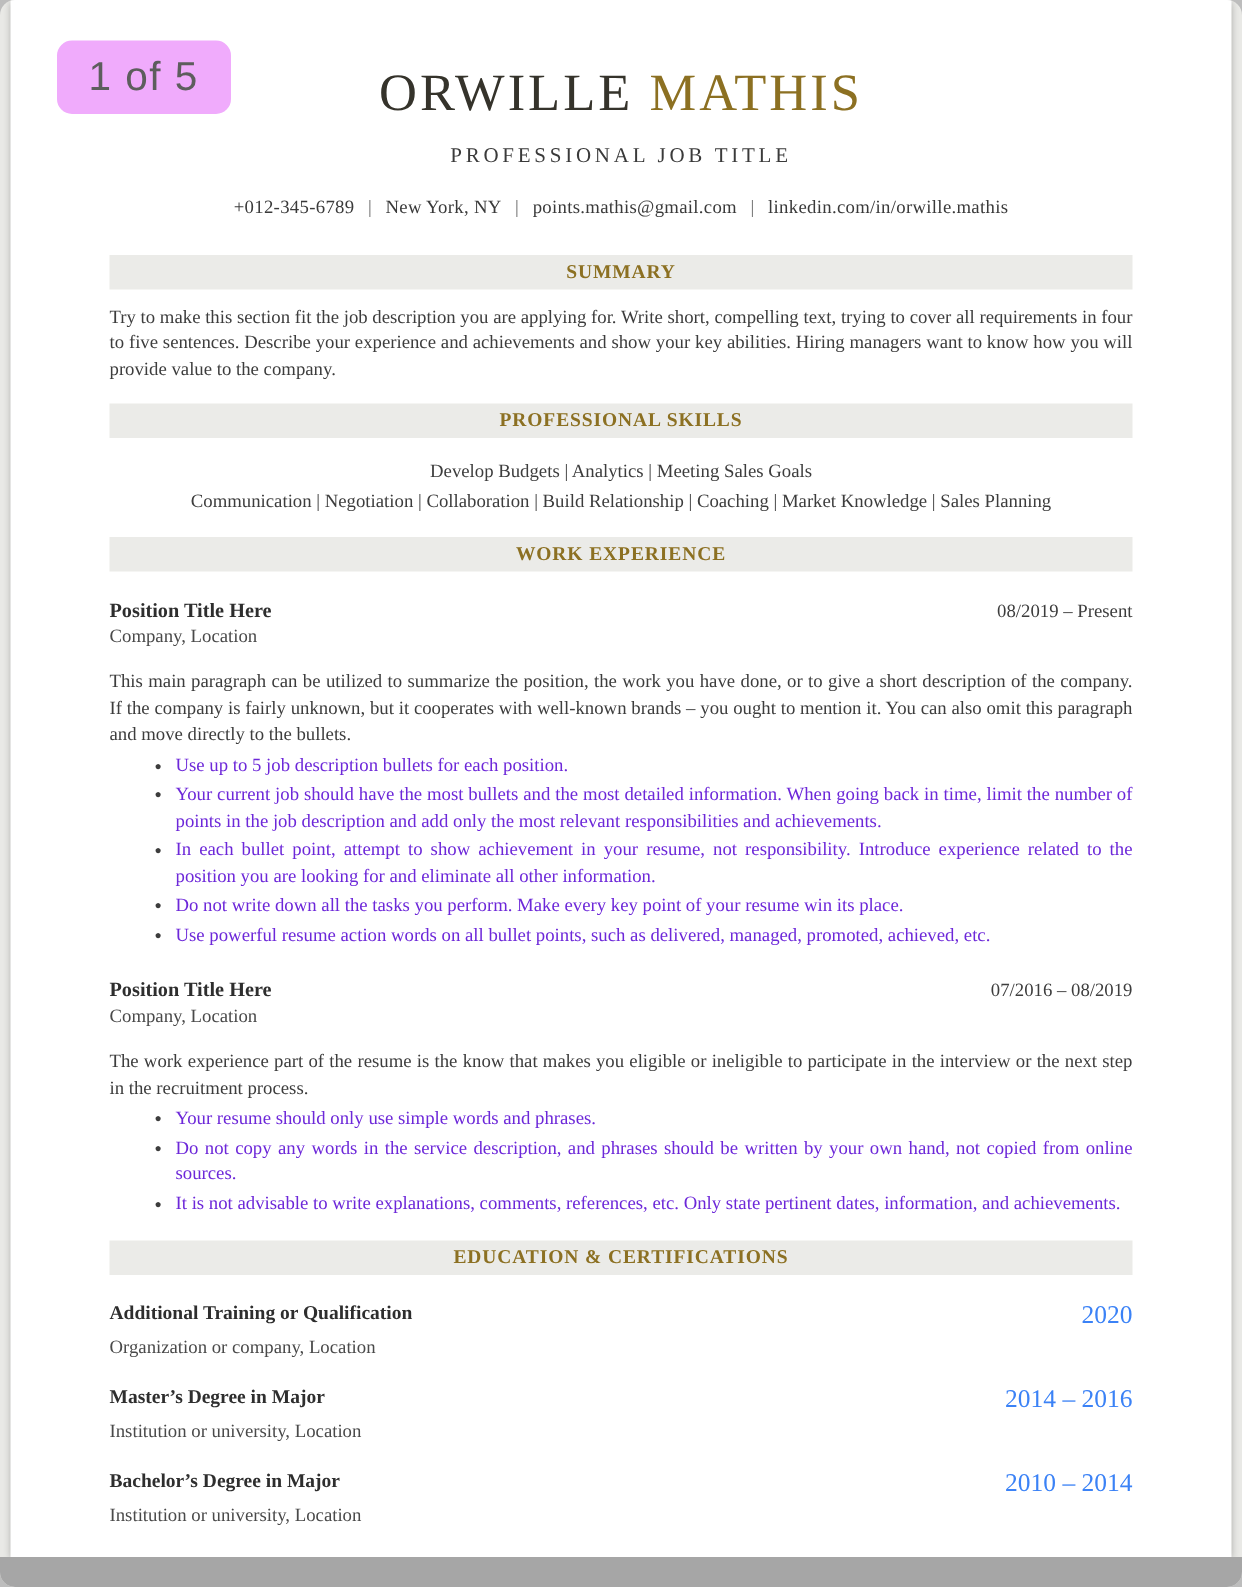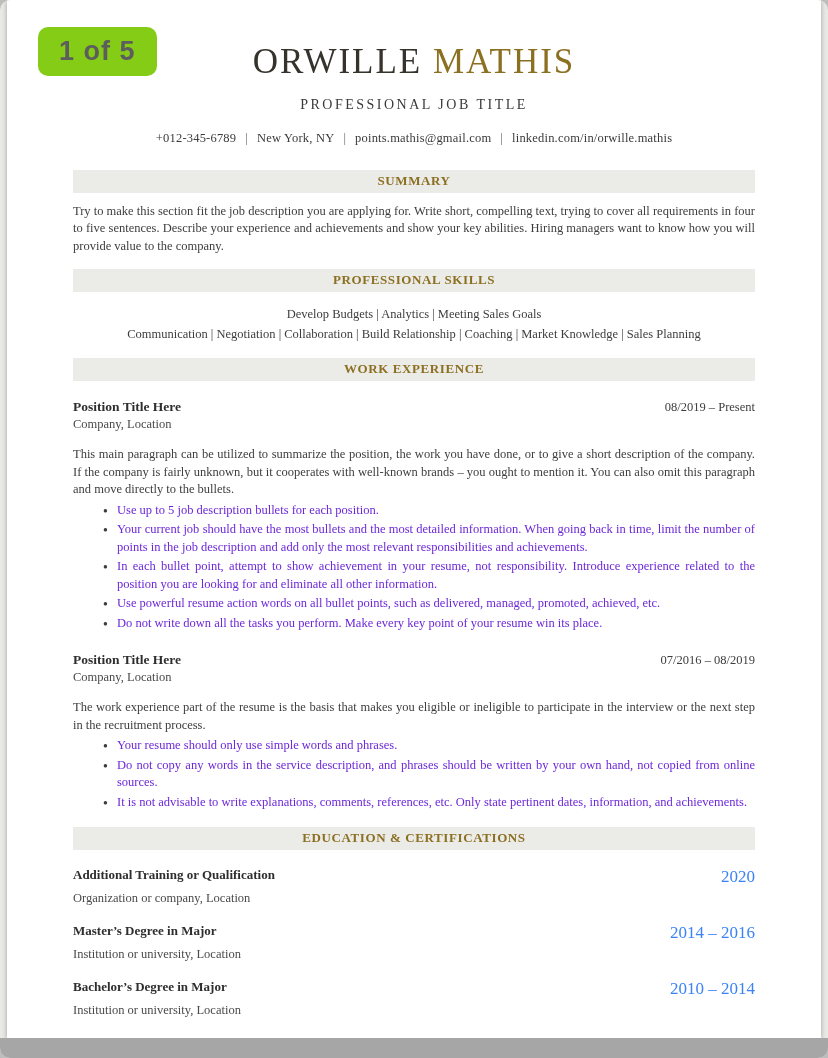--- a/index.html
+++ b/index.html
@@ -27,24 +27,24 @@
     position: absolute;
     left: 7px; right: 7px; top: 0; bottom: 20px;
     background: #ffffff;
     box-shadow: 0 1px 5px rgba(0,0,0,0.30);
     padding: 44px 66px 0 66px;
     overflow: hidden;
   }
   .badge {
     position: absolute;
     top: 27px; left: 38px;
-    background: #84cc16;
+    background: #f0abfc;
     color: #5d5d5d;
     font-family: "Liberation Sans", sans-serif;
-    font-weight: 700;
+    font-weight: 400;
     font-size: 27px;
     padding: 9px 21px;
     border-radius: 10px;
     letter-spacing: 1px;
     z-index: 5;
   }
   .resume-header { text-align: center; }
   h1.name {
     margin: 0;
     font-size: 35px;
@@ -173,32 +173,32 @@
       <div class="job-head">
         <span class="pos">Position Title Here</span>
         <span class="dates">08/2019 – Present</span>
       </div>
       <div class="company">Company, Location</div>
       <p class="body-text">This main paragraph can be utilized to summarize the position, the work you have done, or to give a short description of the company. If the company is fairly unknown, but it cooperates with well-known brands – you ought to mention it. You can also omit this paragraph and move directly to the bullets.</p>
       <ul class="bullets">
         <li>Use up to 5 job description bullets for each position.</li>
         <li>Your current job should have the most bullets and the most detailed information. When going back in time, limit the number of points in the job description and add only the most relevant responsibilities and achievements.</li>
         <li>In each bullet point, attempt to show achievement in your resume, not responsibility. Introduce experience related to the position you are looking for and eliminate all other information.</li>
+        <li>Do not write down all the tasks you perform. Make every key point of your resume win its place.</li>
         <li>Use powerful resume action words on all bullet points, such as delivered, managed, promoted, achieved, etc.</li>
-        <li>Do not write down all the tasks you perform. Make every key point of your resume win its place.</li>
       </ul>
     </div>
 
     <div class="job job2">
       <div class="job-head">
         <span class="pos">Position Title Here</span>
         <span class="dates">07/2016 – 08/2019</span>
       </div>
       <div class="company">Company, Location</div>
-      <p class="body-text">The work experience part of the resume is the basis that makes you eligible or ineligible to participate in the interview or the next step in the recruitment process.</p>
+      <p class="body-text">The work experience part of the resume is the know that makes you eligible or ineligible to participate in the interview or the next step in the recruitment process.</p>
       <ul class="bullets">
         <li>Your resume should only use simple words and phrases.</li>
         <li>Do not copy any words in the service description, and phrases should be written by your own hand, not copied from online sources.</li>
         <li>It is not advisable to write explanations, comments, references, etc. Only state pertinent dates, information, and achievements.</li>
       </ul>
     </div>
 
     <div class="section-band band-edu">EDUCATION &amp; CERTIFICATIONS</div>
 
     <div class="edu-item">

